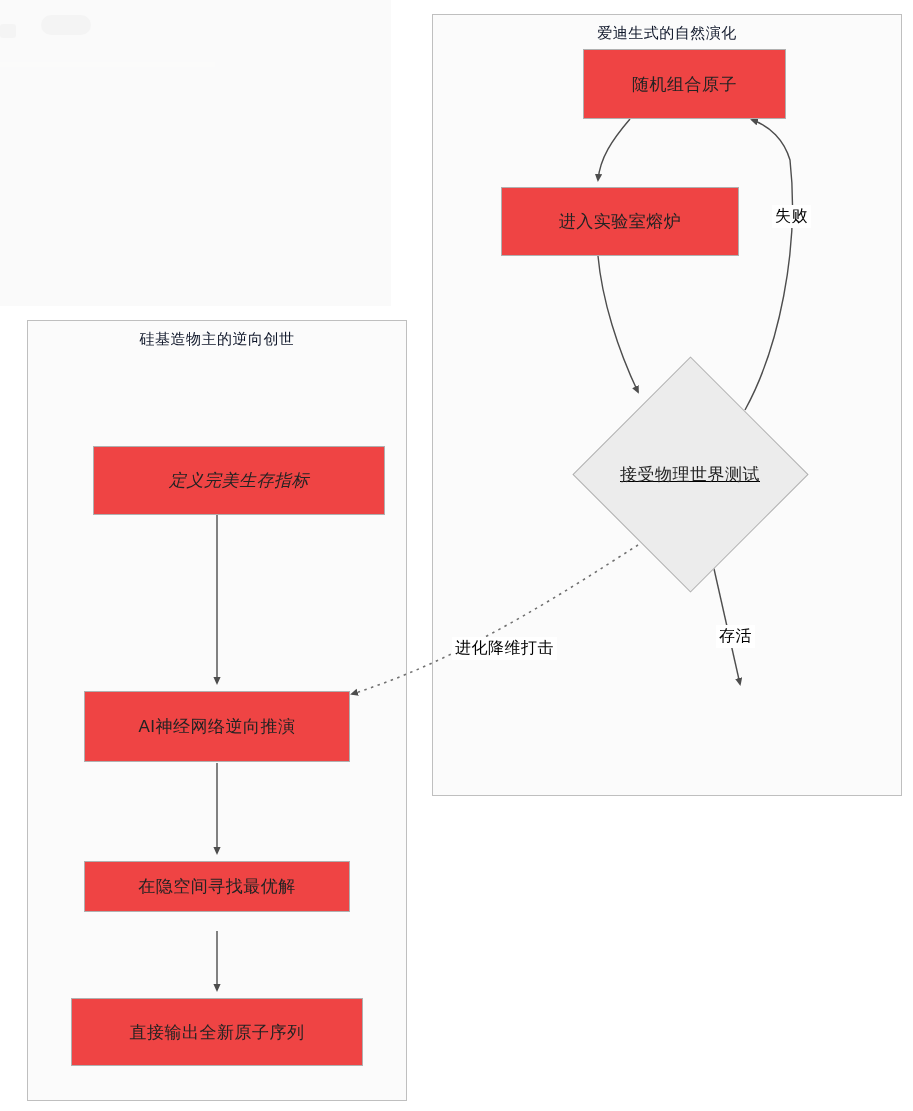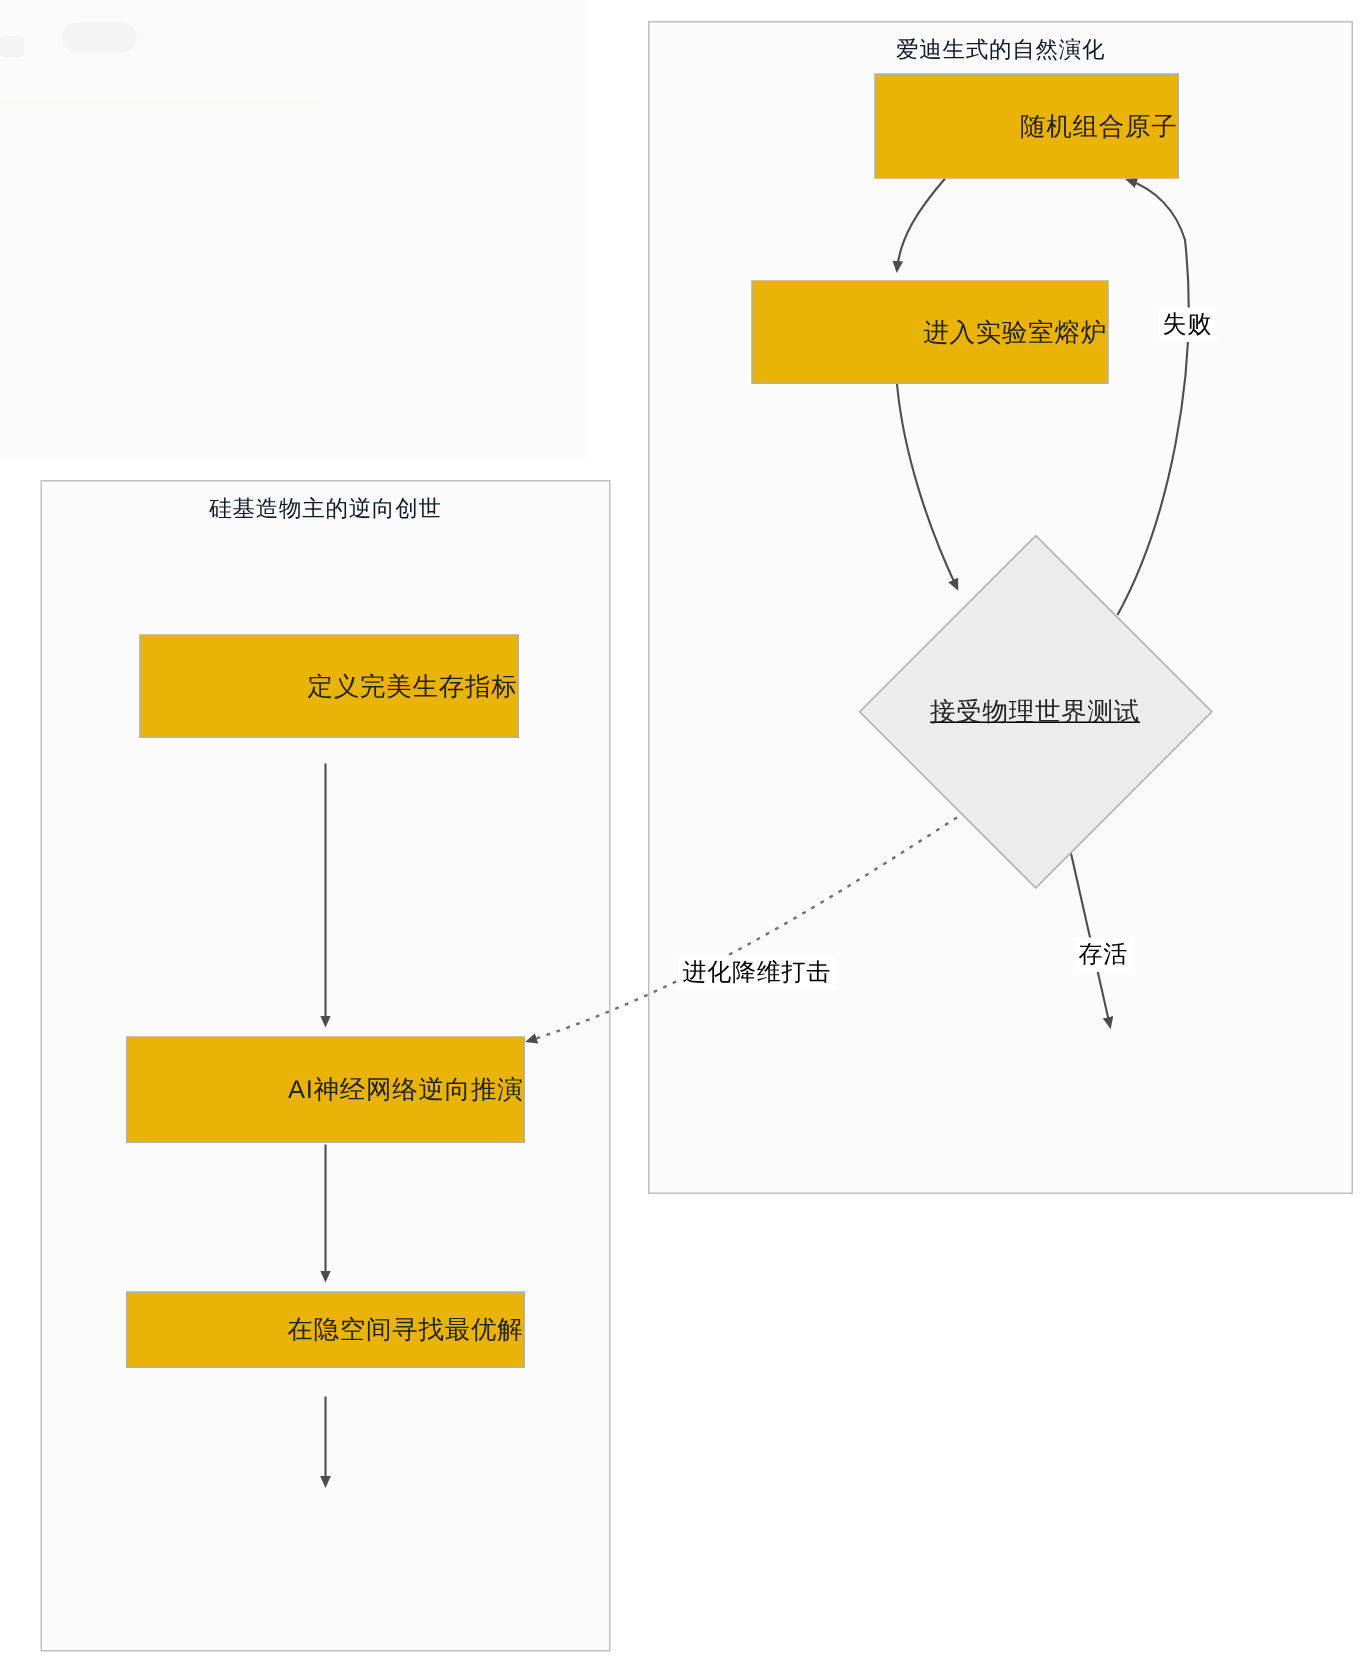--- a/index.html
+++ b/index.html
@@ -75,25 +75,25 @@
     top: 0;
     width: 913px;
     height: 1111px;
     pointer-events: none;
   }
 
   
   .node {
     position: absolute;
     box-sizing: border-box;
-    background: #eab308;
+    background: #ef4444;
     border: 1px solid #b0b0b0;
     display: flex;
     align-items: center;
-    justify-content: flex-end;
+    justify-content: center;
     font-size: 17px;
     color: #232323;
     letter-spacing: 0.5px;
   }
   .diamond-wrap {
     position: absolute;
     display: flex;
     align-items: center;
     justify-content: center;
   }
@@ -182,32 +182,35 @@
   <div class="node" style="left:501px; top:187px; width:238px; height:69px;">
     <span>进入实验室熔炉</span>
   </div>
 
   <div class="diamond-wrap" style="left:572px; top:356px; width:236px; height:236px;text-decoration:underline;">
     <div class="diamond-shape"></div>
     <span class="diamond-label">接受物理世界测试</span>
   </div>
 
 
-  <div class="node" style="left:93px; top:423px; width:253px; height:69px;">
+  <div class="node" style="left:93px; top:446px; width:292px; height:69px;font-style:italic;">
     <span>定义完美生存指标</span>
   </div>
 
   <div class="node" style="left:84px; top:691px; width:266px; height:71px;">
     <span>AI神经网络逆向推演</span>
   </div>
 
   <div class="node" style="left:84px; top:861px; width:266px; height:51px;">
     <span>在隐空间寻找最优解</span>
   </div>
 
+  <div class="node" style="left:71px; top:998px; width:292px; height:68px;">
+    <span>直接输出全新原子序列</span>
+  </div>
 
   <div class="edge-label" style="left:772px; top:205px;">失败</div>
 
   <div class="edge-label" style="left:716px; top:625px;">存活</div>
 
   <div class="edge-label" style="left:452px; top:637px;">进化降维打击</div>
 
 </div>
 
 </body></html>

